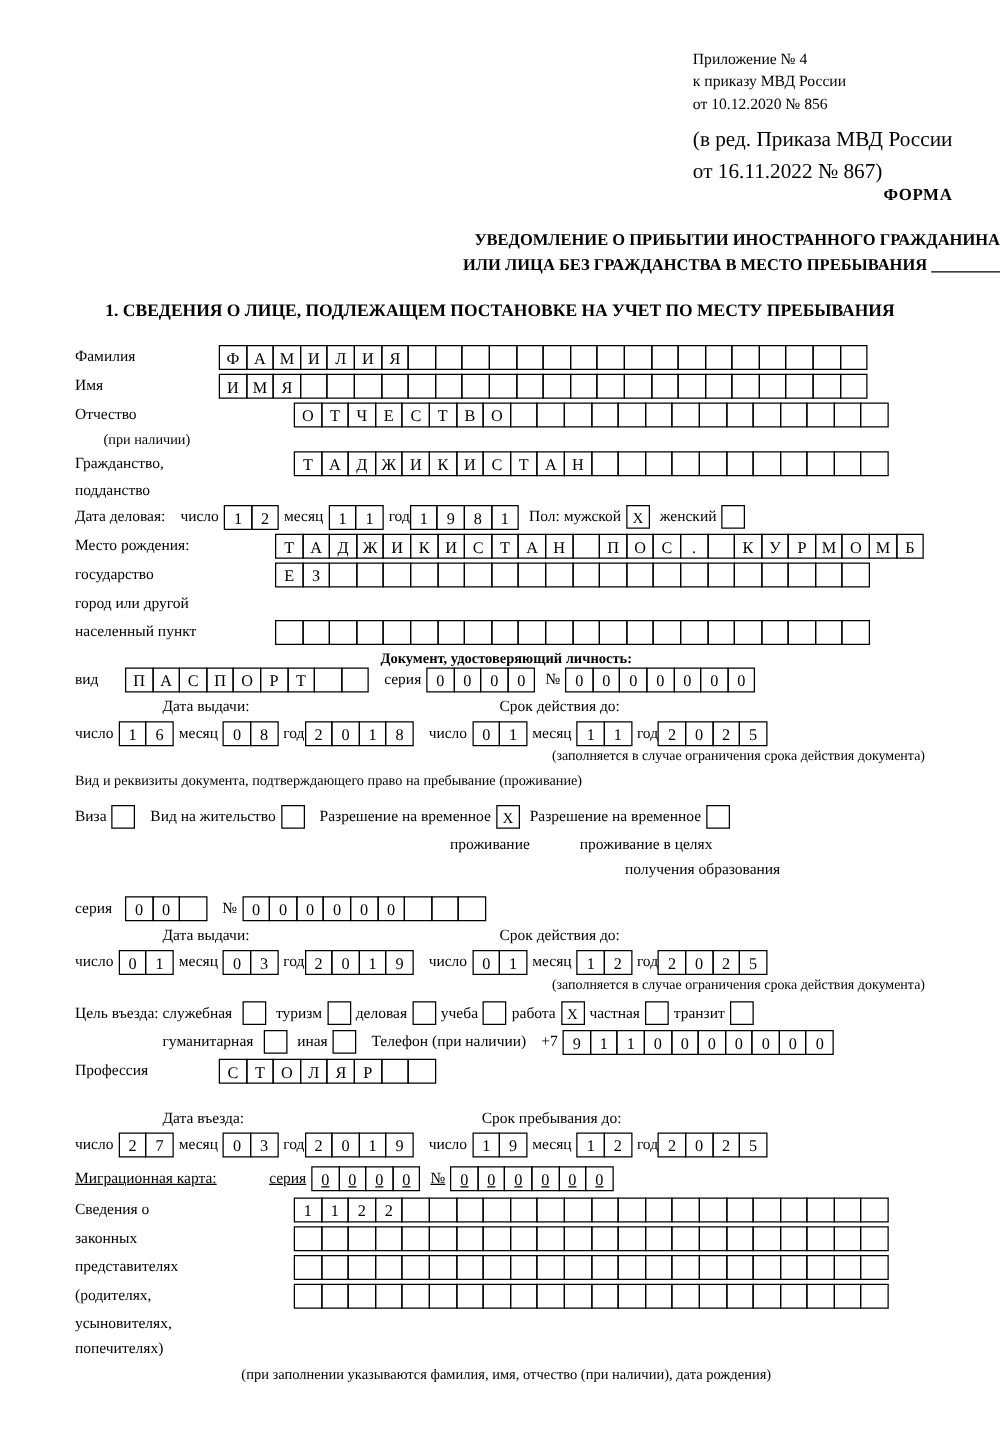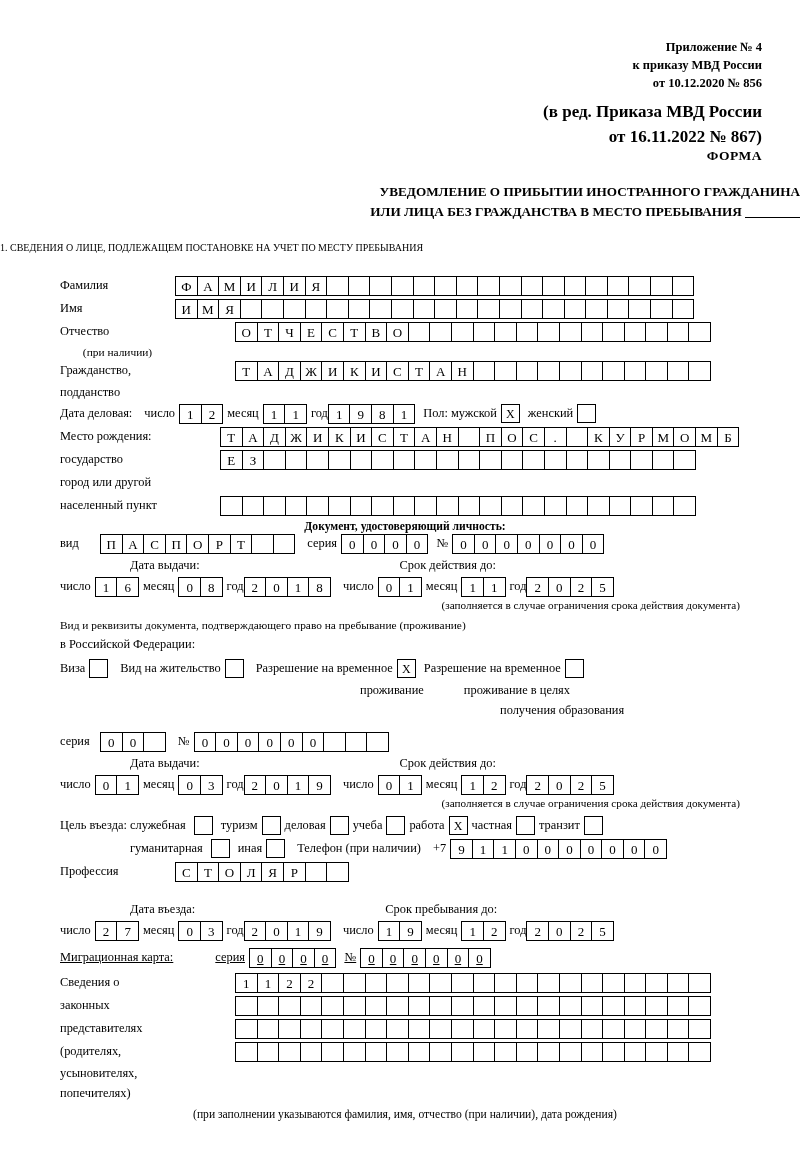--- a/index.html
+++ b/index.html
@@ -1,23 +1,23 @@
 <!DOCTYPE html>
 <html><head>
 <meta charset="utf-8">
 <style>
   html,body{margin:0;padding:0;background:#fff;}
   body{width:800px;min-height:1163px;font-family:"Liberation Serif",serif;color:#000;position:relative;}
   .page{width:800px;min-height:1163px;position:relative;padding:0;box-sizing:border-box;}
-  .hdr{position:absolute;right:38px;top:38px;text-align:right;font-size:12.5px;line-height:1.45;font-weight:bold;}
+  .hdr{position:absolute;right:38px;top:38px;text-align:left;font-size:12.5px;line-height:1.45;}
   .hdr .small{font-size:17px;}
   .forma{position:absolute;right:38px;top:148px;font-weight:bold;font-size:13.5px;letter-spacing:.5px;}
   .title{position:absolute;left:0;right:0;top:182px;text-align:right;font-weight:bold;font-size:13.2px;line-height:1.5;}
   .title .ul{display:inline-block;border-bottom:1px solid #000;width:55px;height:13px;vertical-align:-2px;}
-  .sect1{position:absolute;left:0;right:0;top:242px;font-weight:normal;font-size:10px;}
+  .sect1{position:absolute;left:0;right:0;top:242px;text-align:center;font-weight:bold;font-size:14px;}
   .body{position:absolute;left:60px;top:275px;width:690px;font-size:12.4px;}
   .row{display:flex;align-items:center;margin-bottom:2px;min-height:21px;}
   .lbl{white-space:nowrap;}
   .cells{display:flex;}
   .c{width:22.6px;height:20px;border:1px solid #000;margin-left:-1px;box-sizing:border-box;text-align:center;font-size:13px;line-height:19px;font-family:"Liberation Serif",serif;}
   .c:first-child{margin-left:0;}
   .box{width:19px;height:19px;border:1px solid #000;box-sizing:border-box;display:inline-block;text-align:center;line-height:18px;font-size:12px;vertical-align:middle;}
   .small{font-size:11.4px;}
   .note{font-size:11.2px;}
   .ml4{margin-left:4px;}
@@ -363,21 +363,20 @@
           <div class="c">2</div>
           <div class="c">5</div>
         </div>
     </div>
 
     <div class="note" style="text-align:right;padding-right:10px;">(заполняется в случае ограничения срока действия документа)</div>
 
     <div style="height:8px;"></div>
     <div class="small">Вид и реквизиты документа, подтверждающего право на пребывание (проживание)</div>
     <div style="height:6px;"></div>
-    <div>в Российской Федерации:</div>
     <div style="height:6px;"></div>
 
     <div class="row">
       <div class="lbl">Виза</div>
       <span class="box ml4"></span>
       <div class="lbl ml12">Вид на жительство</div>
       <span class="box ml4"></span>
       <div class="lbl ml12">Разрешение на временное</div>
       <span class="box ml4">X</span>
       <div class="lbl ml8">Разрешение на временное</div>

